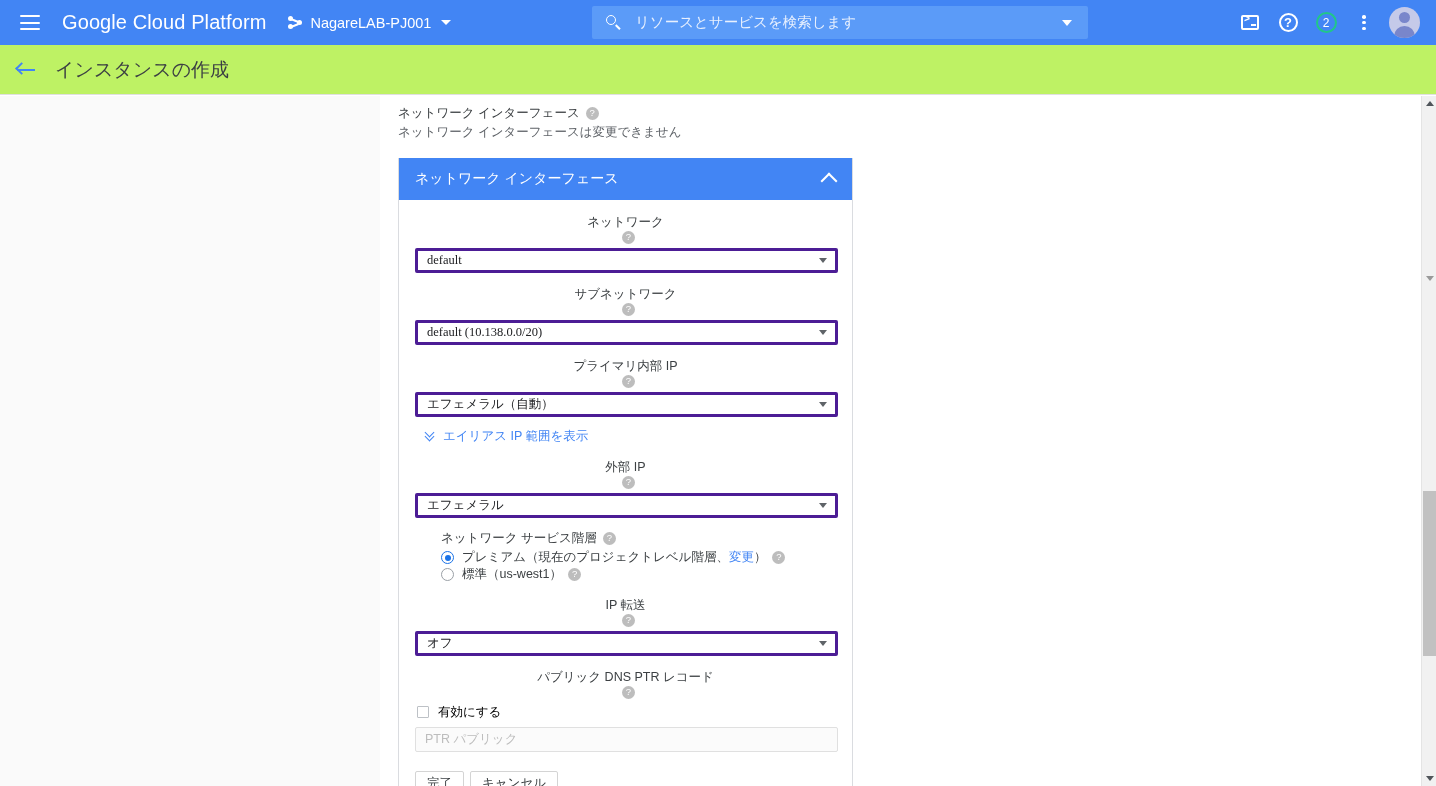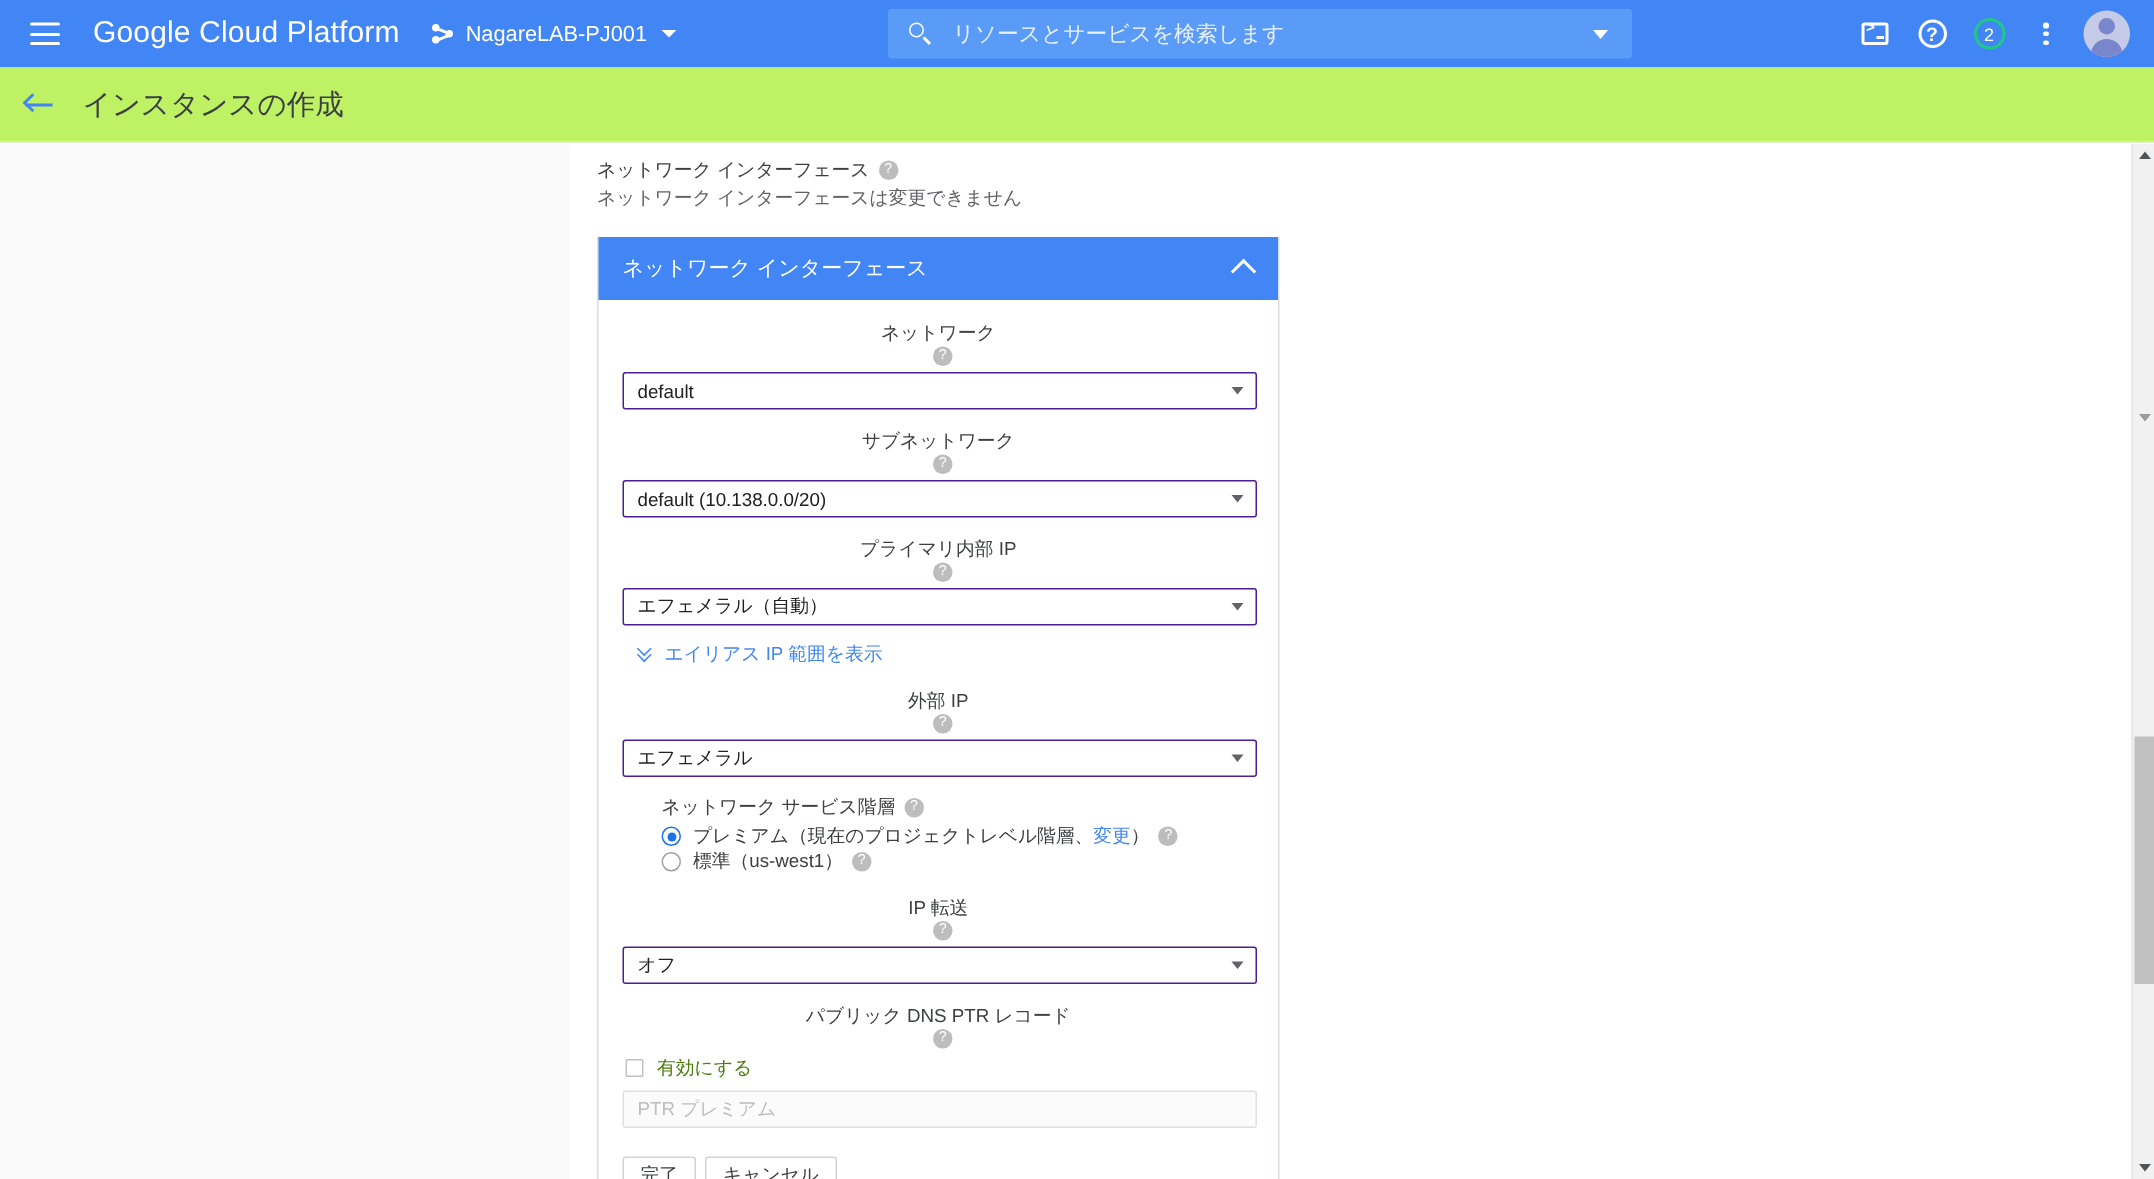--- a/index.html
+++ b/index.html
@@ -266,26 +266,27 @@
 
   .field { margin-bottom: 13px; }
   .field-label {
     font-size: 12.5px; color: #3c4043;
     display: flex; align-items: center;
     margin-bottom: 4px;
     flex-direction: column;
   }
   .select-box {
     width: 423px; height: 25px;
-    border: 1px solid #4c1d95;
+    border: 3px solid #4c1d95;
     border-radius: 2px;
     background: #fff;
     display: flex; align-items: center;
     padding: 0 8px 0 9px;
     cursor: pointer;
+    font-family: Liberation Serif, serif;
   }
   .select-value {
     flex: 1; font-size: 12.5px; color: #202124;
     white-space: nowrap; overflow: hidden;
   }
   .select-arrow {
     width: 0; height: 0;
     border-left: 4.5px solid transparent;
     border-right: 4.5px solid transparent;
     border-top: 5px solid #5f6368;
@@ -342,21 +343,21 @@
     display: flex; align-items: center;
     margin-top: 3px; margin-left: 2px;
     height: 18px; cursor: pointer;
   }
   .checkbox {
     width: 12px; height: 12px;
     border: 1.6px solid #bdc1c6;
     border-radius: 1px;
     margin-right: 9px; background: #fff; flex: none;
   }
-  .check-text { font-size: 12.5px; color: #4d7c0f; }
+  .check-text { font-size: 12.5px; color: #000000; }
 
   .text-input {
     width: 423px; height: 25px;
     border: 1px solid #e0e0e0;
     border-radius: 2px;
     background: #fbfbfb;
     display: flex; align-items: center;
     padding-left: 9px;
     margin-top: 6px;
     cursor: not-allowed;
@@ -609,21 +610,21 @@
           <div class="field" style="margin-bottom:0">
             <div class="field-label">
               <span>パブリック DNS PTR レコード</span>
               <span class="help-q">?</span>
             </div>
             <div class="check-row">
               <span class="checkbox"></span>
               <span class="check-text">有効にする</span>
             </div>
             <div class="text-input">
-              <span class="input-placeholder">PTR プレミアム</span>
+              <span class="input-placeholder">PTR パブリック</span>
             </div>
           </div>
 
           <div class="btn-row">
             <div class="btn">完了</div>
             <div class="btn">キャンセル</div>
           </div>
 
         </div>
       </div>

